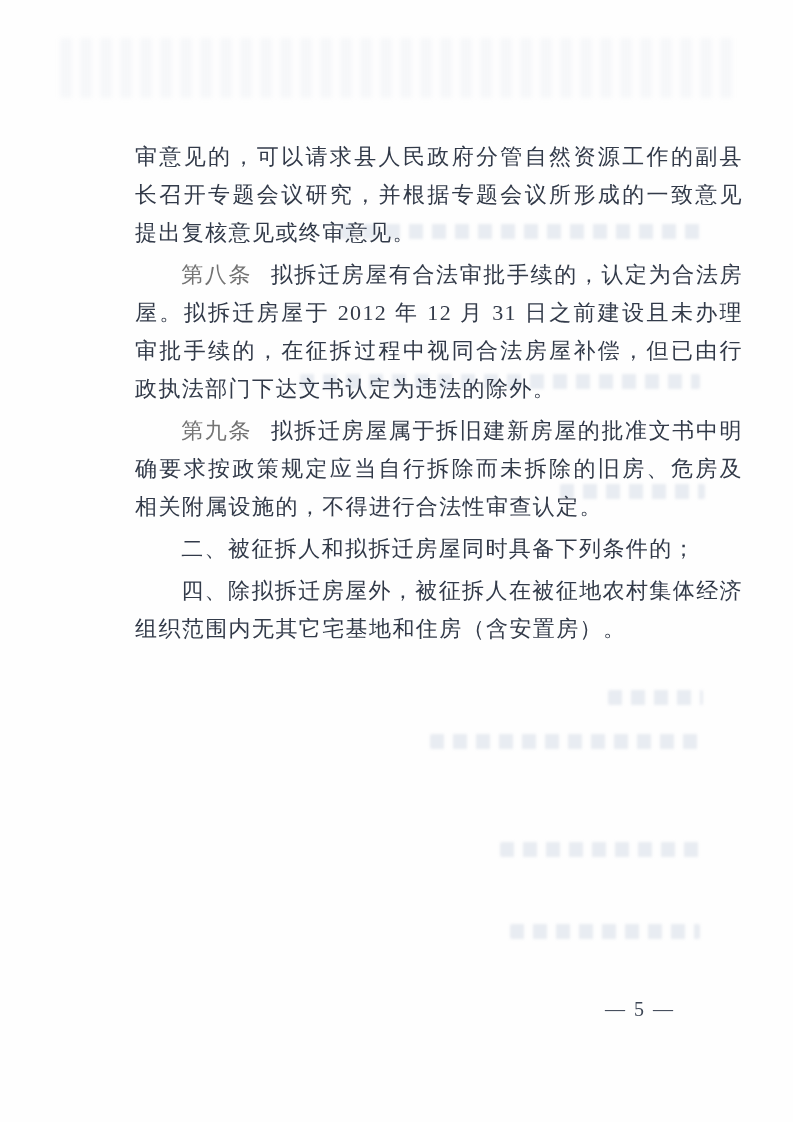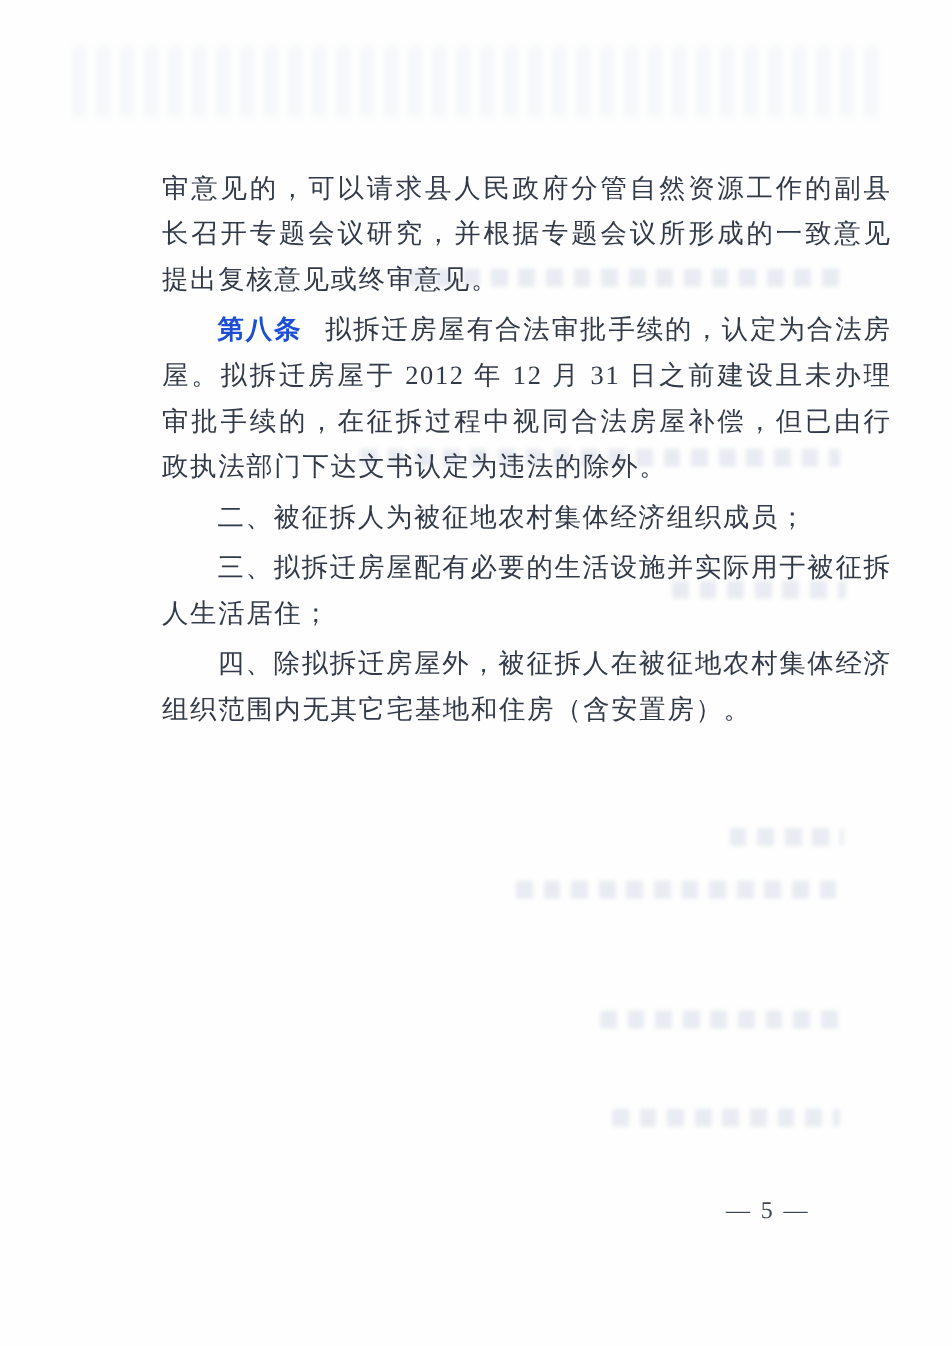--- a/index.html
+++ b/index.html
@@ -22,22 +22,22 @@
   .doc-body p {
     margin: 0 0 4px 0;
     font-size: 22px;
     line-height: 38px;
     letter-spacing: 1.4px;
     text-align: justify;
     text-justify: inter-ideograph;
   }
   .doc-body p.indent { text-indent: 2.1em; }
   .article-number {
-    font-weight: bold;
-    color: #1d4ed8;
+    font-weight: normal;
+    color: #737373;
     margin-right: 0.85em;
   }
   .page-footer {
     position: absolute;
     top: 998px;
     left: 592px;
     width: 96px;
     text-align: center;
     font-size: 20px;
     letter-spacing: 2px;
@@ -72,19 +72,19 @@
   <div class="ghost" style="left:300px; top:374px; width:400px;"></div>
   <div class="ghost" style="left:560px; top:484px; width:145px;"></div>
   <div class="ghost" style="left:608px; top:690px; width:95px;"></div>
   <div class="ghost" style="left:430px; top:734px; width:270px;"></div>
   <div class="ghost" style="left:500px; top:842px; width:200px;"></div>
   <div class="ghost" style="left:510px; top:924px; width:190px;"></div>
 
   <div class="doc-body">
       <p><span>审意见的，可以请求县人民政府分管自然资源工作的副县长召开专题会议研究，并根据专题会议所形成的一致意见提出复核意见或终审意见。</span></p>
       <p class="indent"><span class="article-number">第八条</span><span>拟拆迁房屋有合法审批手续的，认定为合法房屋。拟拆迁房屋于 2012 年 12 月 31 日之前建设且未办理审批手续的，在征拆过程中视同合法房屋补偿，但已由行政执法部门下达文书认定为违法的除外。</span></p>
-      <p class="indent"><span>二、被征拆人为被征地农村集体经济组织成员；</span></p>
-      <p class="indent"><span>三、拟拆迁房屋配有必要的生活设施并实际用于被征拆人生活居住；</span></p>
+      <p class="indent"><span class="article-number">第九条</span><span>拟拆迁房屋属于拆旧建新房屋的批准文书中明确要求按政策规定应当自行拆除而未拆除的旧房、危房及相关附属设施的，不得进行合法性审查认定。</span></p>
+      <p class="indent"><span>二、被征拆人和拟拆迁房屋同时具备下列条件的；</span></p>
       <p class="indent"><span>四、除拟拆迁房屋外，被征拆人在被征地农村集体经济组织范围内无其它宅基地和住房（含安置房）。</span></p>
     </div>
 
   <div class="page-footer">— 5 —</div>
 </div>
 
 </body></html>

